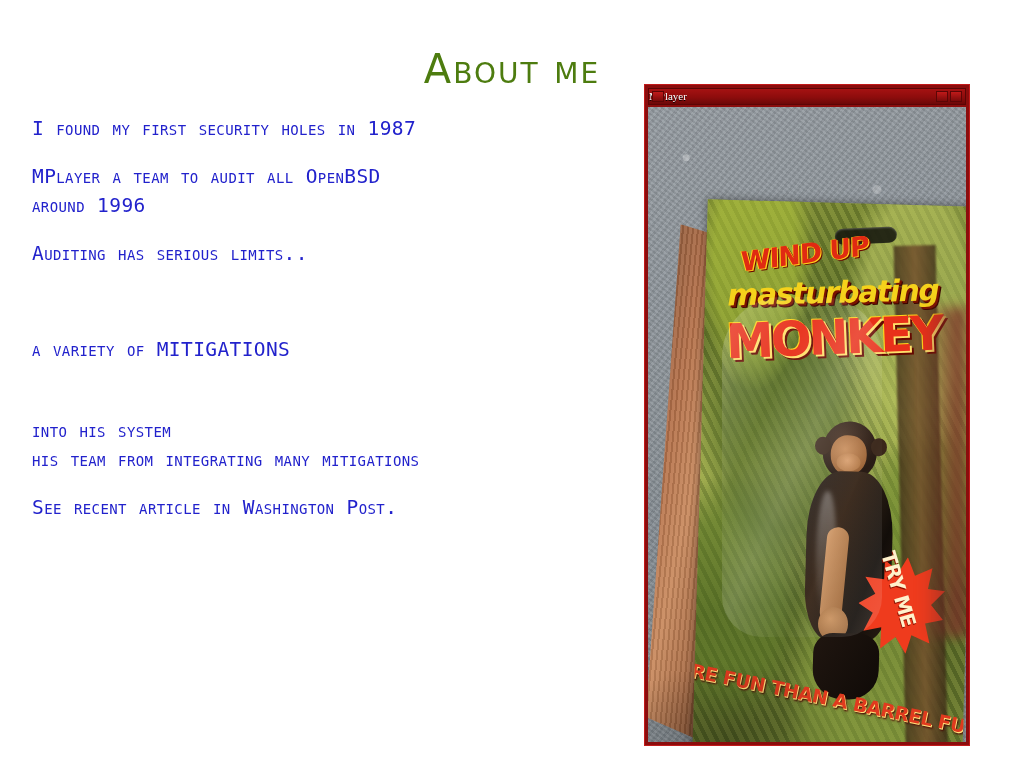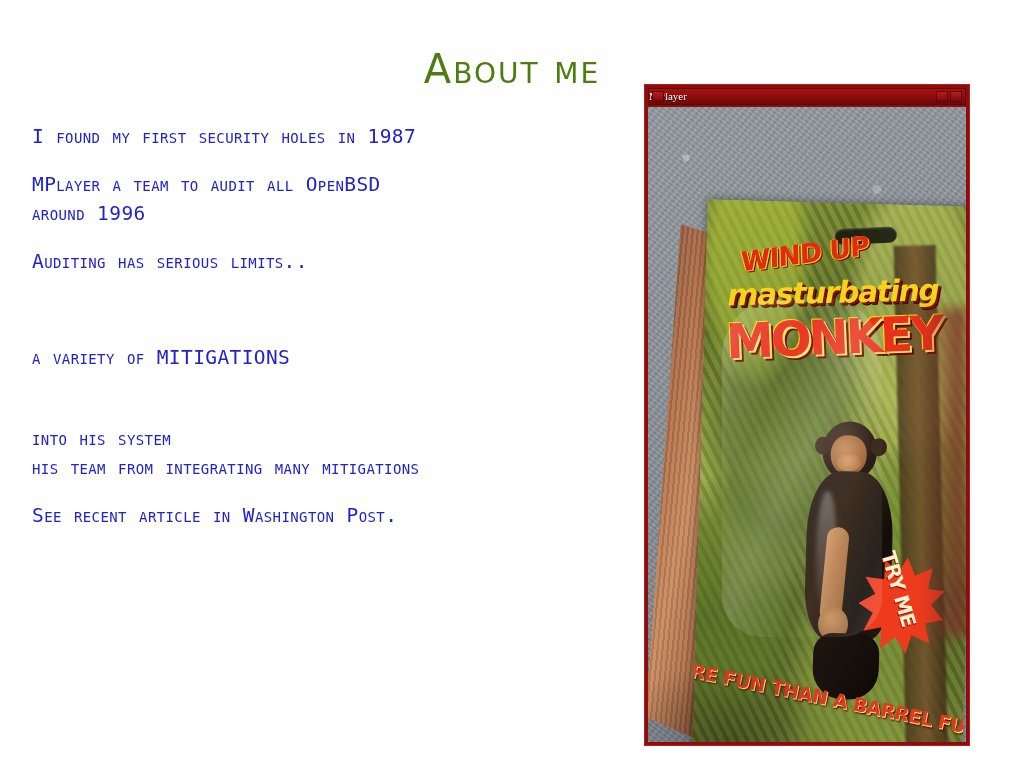--- a/index.html
+++ b/index.html
@@ -36,21 +36,20 @@
     position: absolute;
     left: 32px;
     top: 114px;
     width: 600px;
     color: #2222cc;
     font-family: "DejaVu Sans Mono", monospace;
     font-size: 19.5px;
     line-height: 29px;
     letter-spacing: 0.4px;
     font-variant: small-caps;
-    margin-top: 8px;
   }
   #body-text .para { margin: 0; }
   .gap-sm { height: 19px; }
   .gap-md { height: 48px; }
   .gap-lg { height: 52px; }
 
   
   #mplayer-window {
     position: absolute;
     left: 644px;

